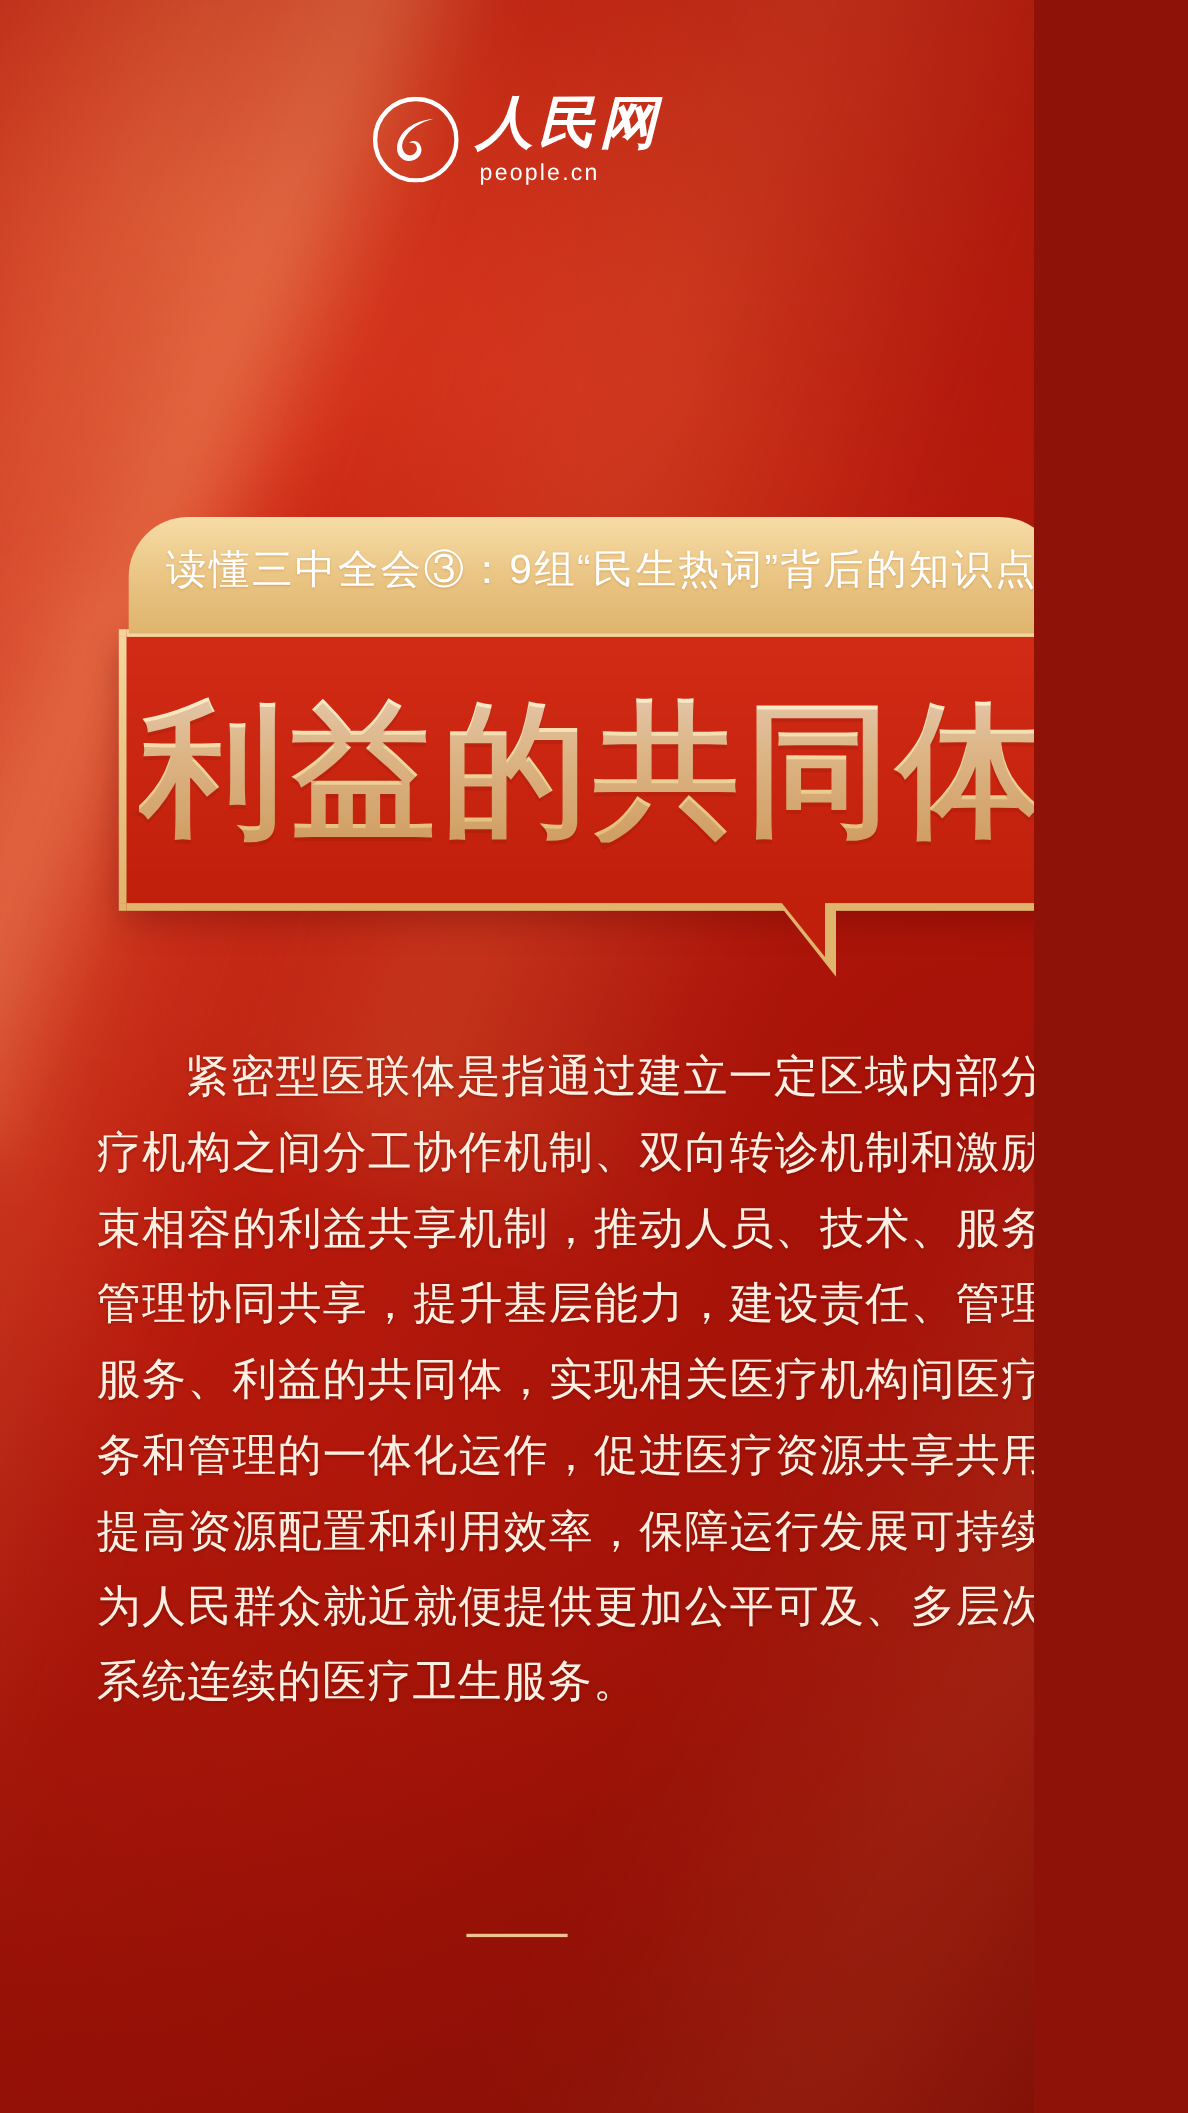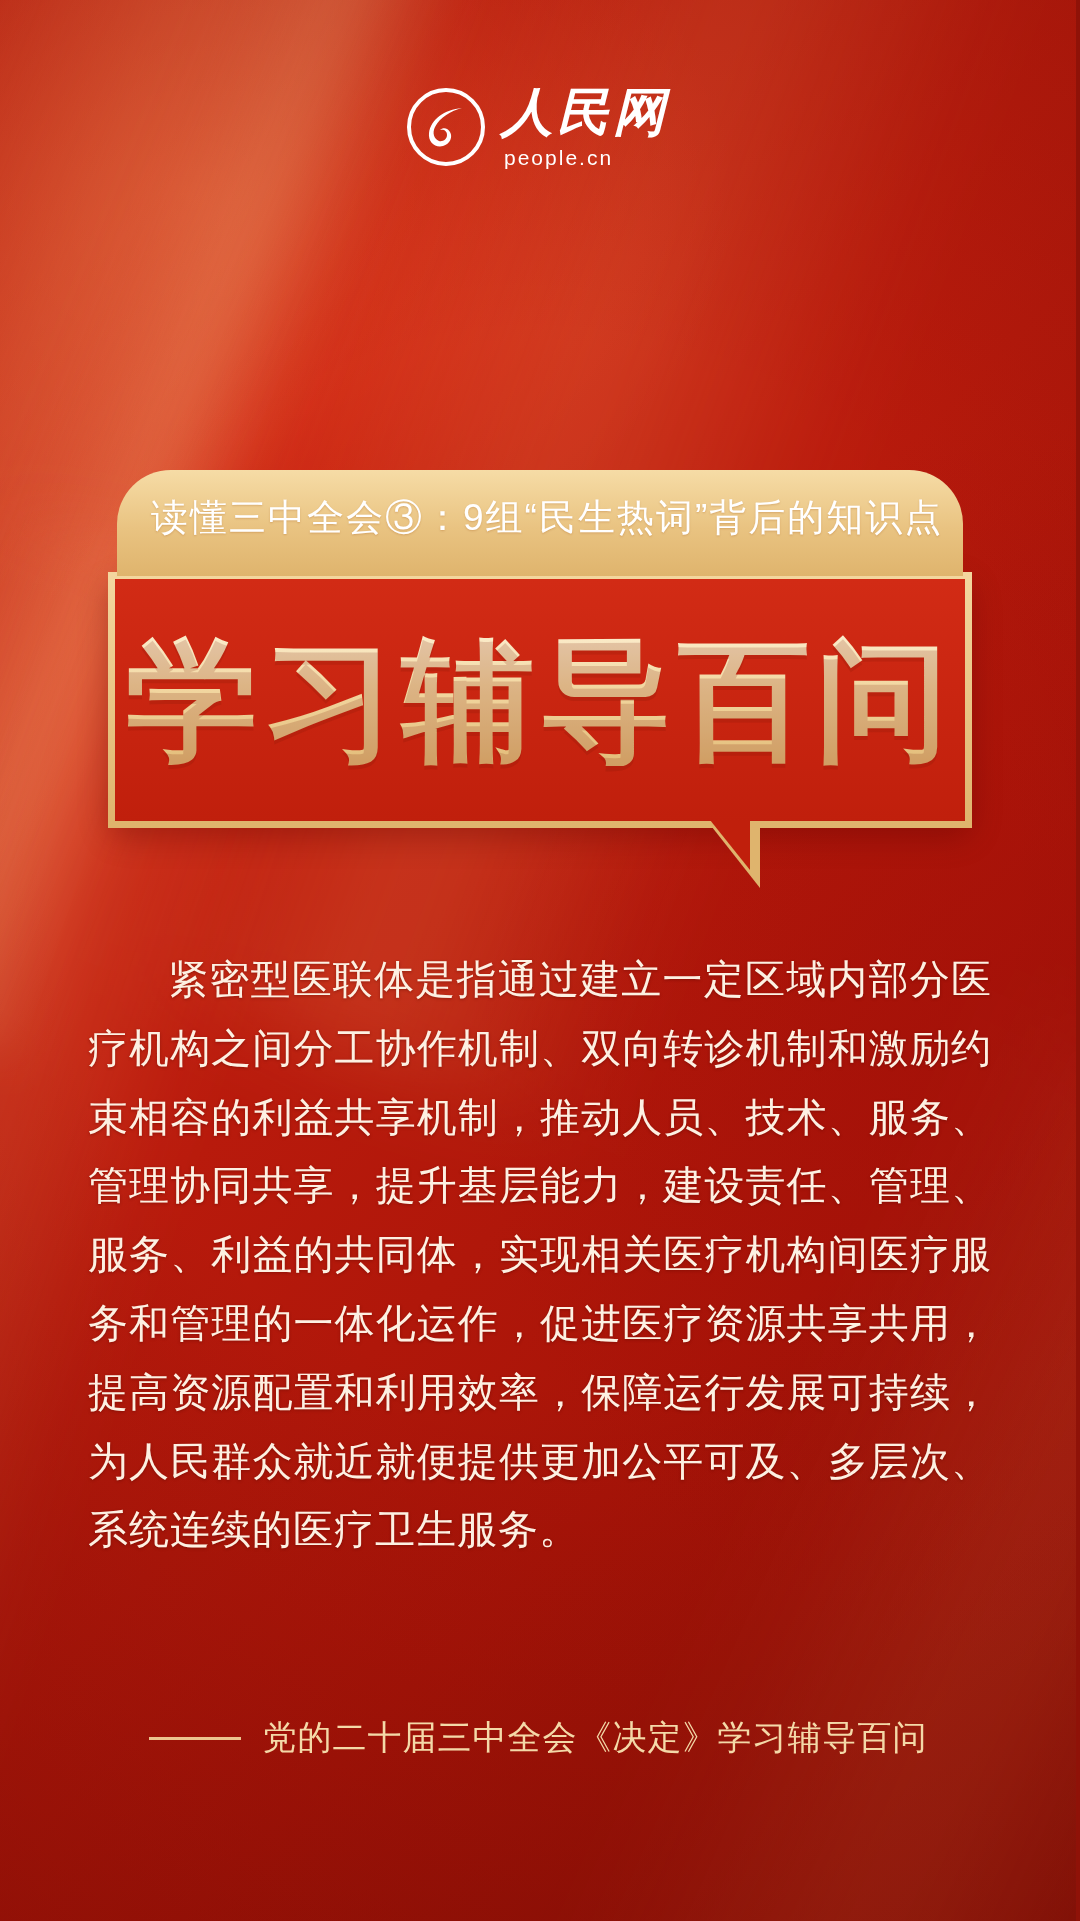--- a/index.html
+++ b/index.html
@@ -5,21 +5,21 @@
   html, body {
     margin: 0;
     padding: 0;
     background: #8f1208;
   }
   body {
     font-family: "Liberation Sans", sans-serif;
   }
   .poster {
     position: relative;
-    width: 1076px;
+    width: 940px;
     height: 1921px;
     overflow: hidden;
     background:
       radial-gradient(ellipse 900px 700px at 18% 10%, rgba(255,110,60,0.40) 0%, rgba(255,110,60,0.0) 60%),
       radial-gradient(ellipse 800px 900px at 95% 55%, rgba(160,14,8,0.55) 0%, rgba(160,14,8,0.0) 70%),
       linear-gradient(135deg, #d22b17 0%, #c9200f 22%, #b81a0c 45%, #a81408 70%, #8e1005 100%);
   }
   
   .streak {
     position: absolute;
@@ -255,26 +255,25 @@
         <span class="logo-en">people.cn</span>
       </span>
     </div>
   </div>
 
   <div class="bubble-block">
     <div class="kicker">
       <span class="kicker-text">读懂三中全会③：9组“民生热词”背后的知识点</span>
     </div>
     <div class="title-card">
-      <span class="title-text">学习辅导百问</span>
+      <span class="title-text">利益的共同体</span>
     </div>
     <span class="bubble-tail"></span>
     <span class="bubble-tail-inner"></span>
   </div>
 
   <div class="body-text">紧密型医联体是指通过建立一定区域内部分医疗机构之间分工协作机制、双向转诊机制和激励约束相容的利益共享机制，推动人员、技术、服务、管理协同共享，提升基层能力，建设责任、管理、服务、利益的共同体，实现相关医疗机构间医疗服务和管理的一体化运作，促进医疗资源共享共用，提高资源配置和利用效率，保障运行发展可持续，为人民群众就近就便提供更加公平可及、多层次、系统连续的医疗卫生服务。</div>
 
   <div class="footer">
     <span class="footer-rule"></span>
-    <span class="footer-text">党的二十届三中全会《决定》学习辅导百问</span>
   </div>
 
 </div>
 
 </body></html>

